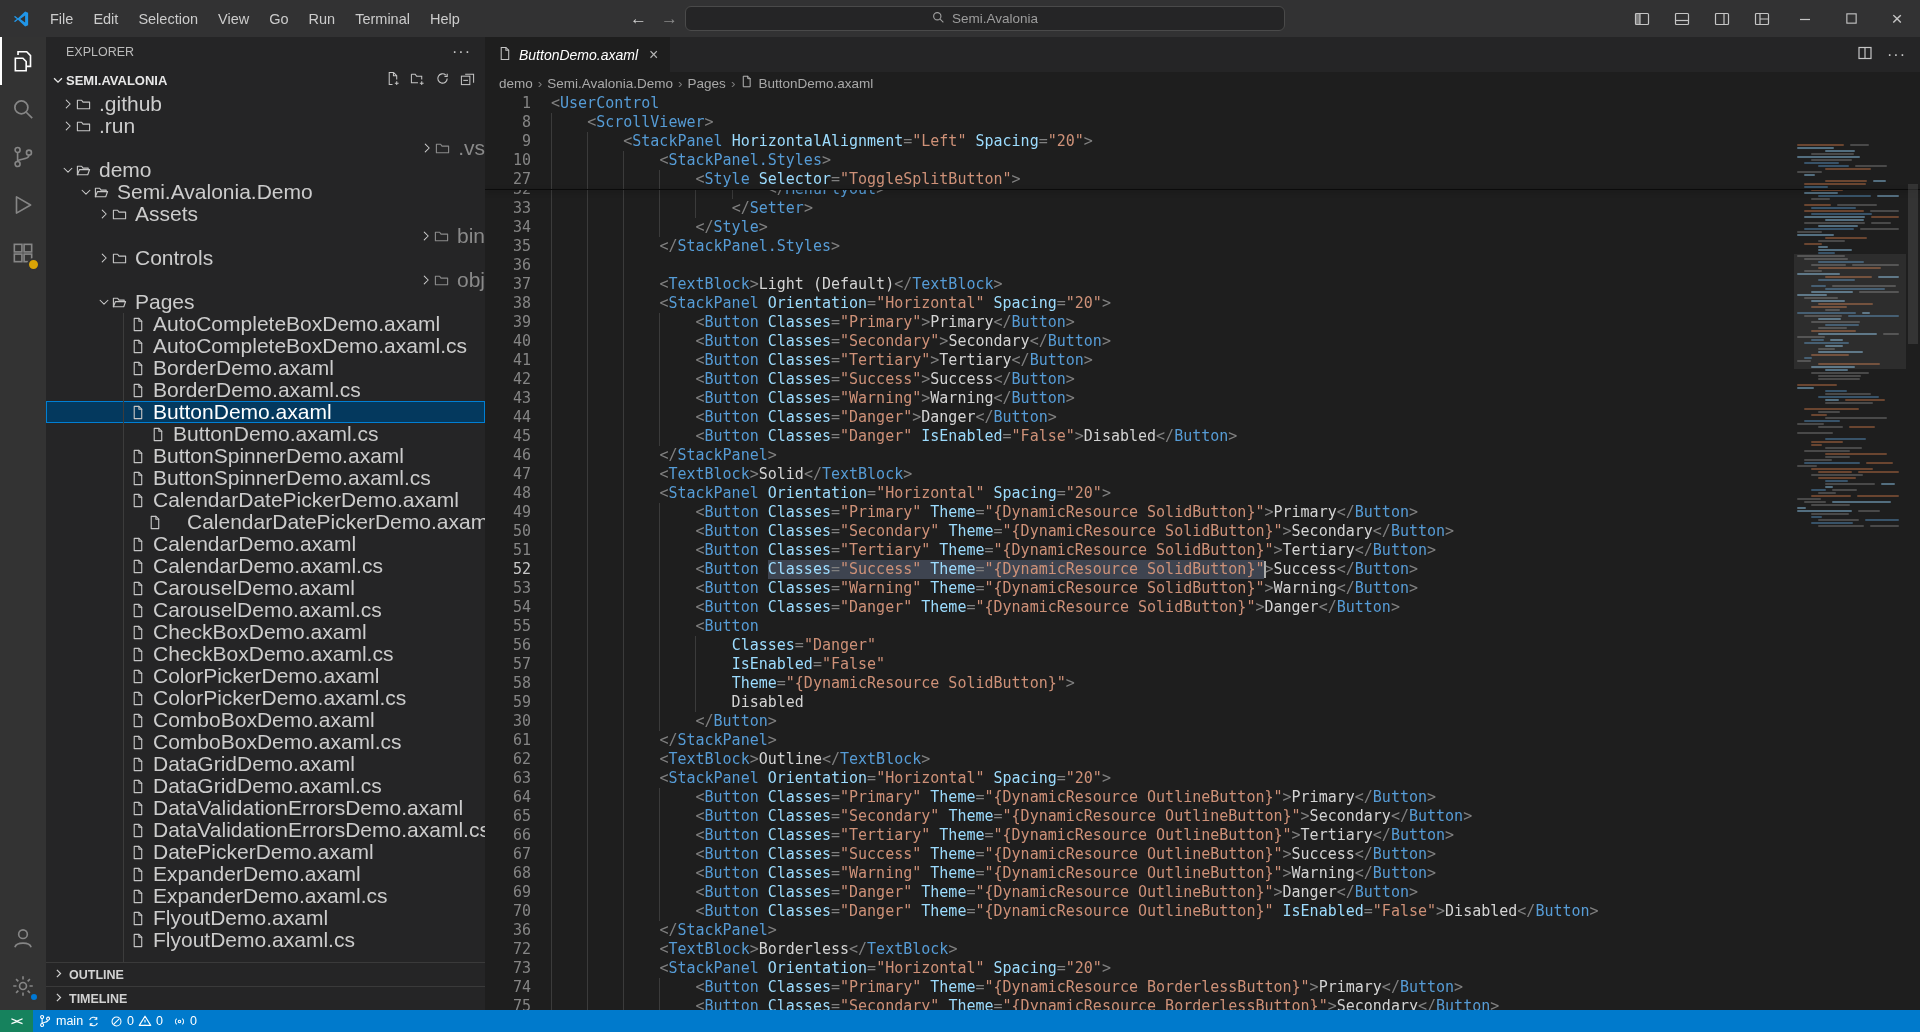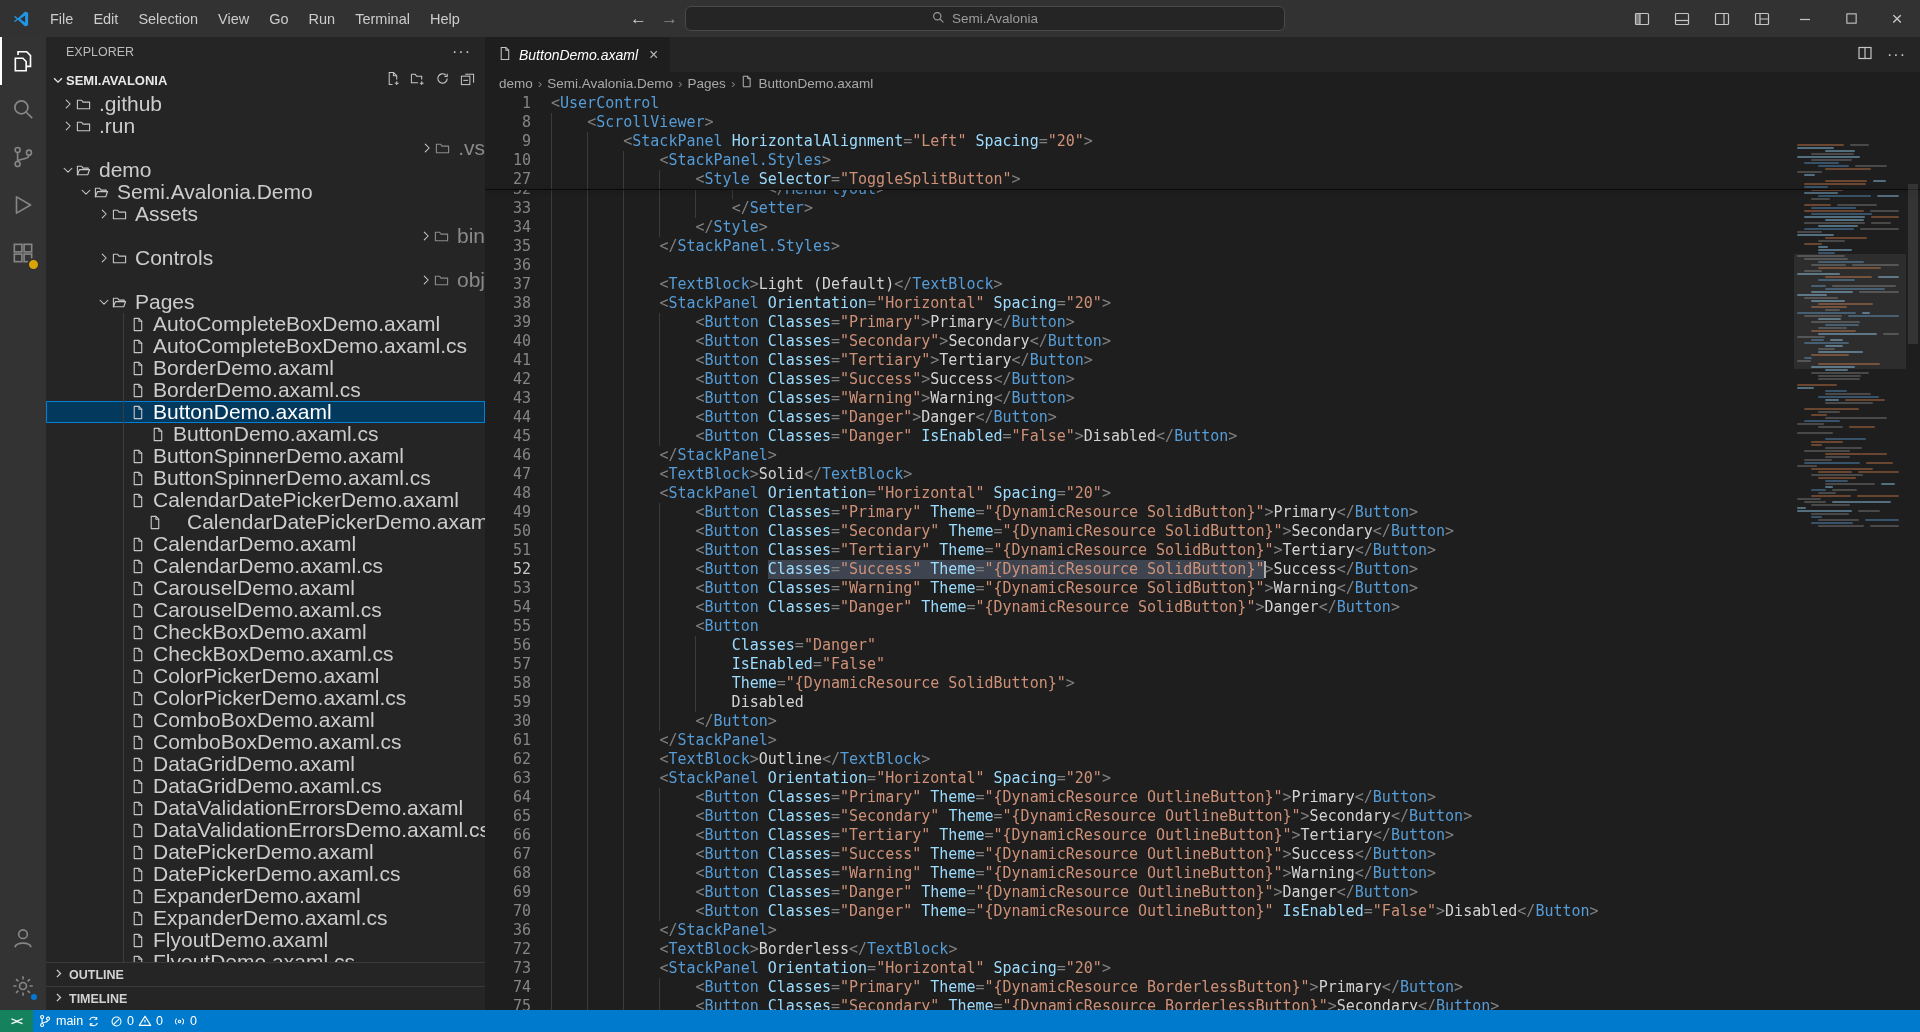--- a/index.html
+++ b/index.html
@@ -637,30 +637,20 @@
         </div>
         <div class="trow" style="padding-left: 68px;">
           <span class="chev"></span>
           <span class="ticon">
             <svg width="15" height="15" viewBox="0 0 16 16" fill="none" stroke="currentColor" stroke-width="1.2" stroke-linecap="round" stroke-linejoin="round">
               <path d="M4.5 1.5h5l3 3v10h-8z"></path>
               <path d="M9.5 1.5v3h3"></path>
             </svg>
           </span>
           <span class="tlabel">DatePickerDemo.axaml</span>
-        </div>
-        <div class="trow" style="padding-left: 68px;">
-          <span class="chev"></span>
-          <span class="ticon">
-            <svg width="15" height="15" viewBox="0 0 16 16" fill="none" stroke="currentColor" stroke-width="1.2" stroke-linecap="round" stroke-linejoin="round">
-              <path d="M4.5 1.5h5l3 3v10h-8z"></path>
-              <path d="M9.5 1.5v3h3"></path>
-            </svg>
-          </span>
-          <span class="tlabel">DatePickerDemo.axaml.cs</span>
         </div>
         <div class="trow" style="padding-left: 68px;">
           <span class="chev"></span>
           <span class="ticon">
             <svg width="15" height="15" viewBox="0 0 16 16" fill="none" stroke="currentColor" stroke-width="1.2" stroke-linecap="round" stroke-linejoin="round">
               <path d="M4.5 1.5h5l3 3v10h-8z"></path>
               <path d="M9.5 1.5v3h3"></path>
             </svg>
           </span>
           <span class="tlabel">ExpanderDemo.axaml</span>

